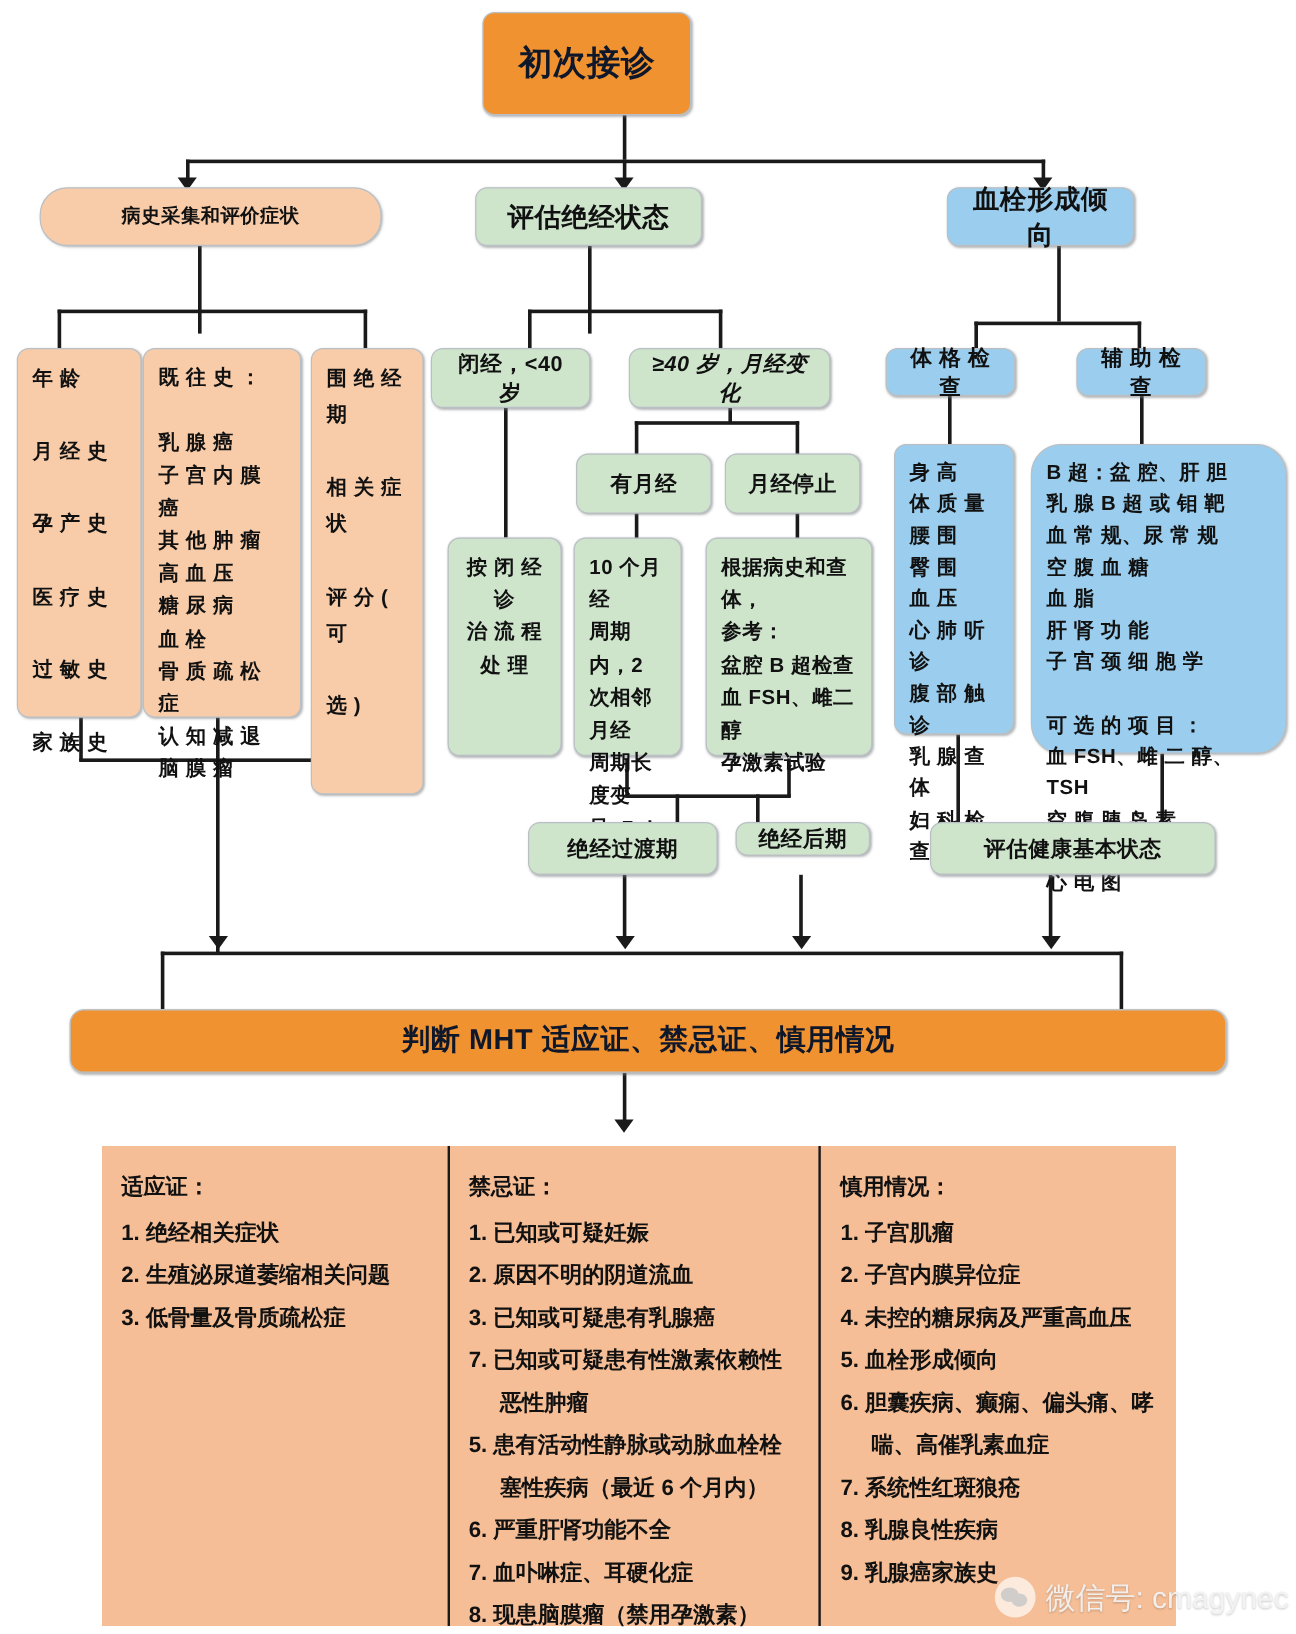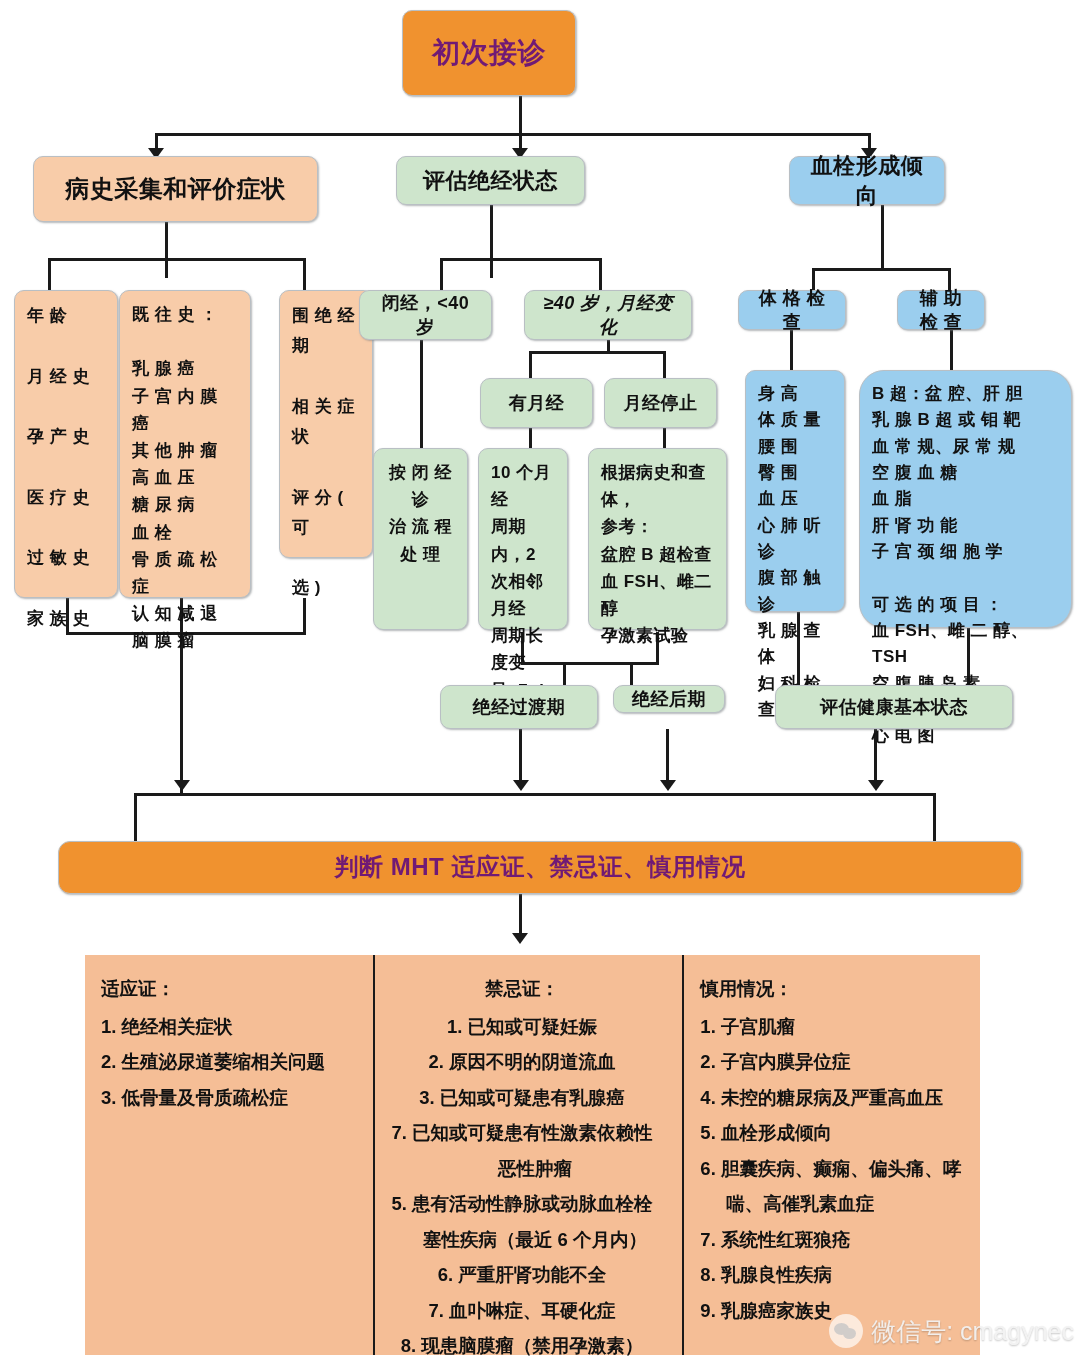--- a/index.html
+++ b/index.html
@@ -26,21 +26,21 @@
     align-items:center;
     justify-content:center;
     text-align:center;
     line-height:1.35;
     white-space:pre-line;
     font-weight:bold;
     letter-spacing:.5px;
     z-index:3;
   }
   .node.top{align-items:flex-start;}
-  .c-orange{background:#F0922F;color:#701a75;}
+  .c-orange{background:#F0922F;color:#0f172a;}
   .c-peach {background:#F8CCA9;color:#111111;}
   .c-green {background:#CEE5CC;color:#111111;}
   .c-blue  {background:#9BCEEE;color:#111111;}
 
   .node.left{justify-content:flex-start;text-align:left;}
   .node .pad{padding:10px 12px;width:100%;}
 
   
   .ln{position:absolute;background:#1a1a1a;z-index:1;}
   .lnv{width:3px;}
@@ -172,21 +172,21 @@
   <div class="ln lnv" style="left:134px;top:793px;width:3px;height:48px;"></div>
   <div class="ln lnv" style="left:933px;top:793px;width:3px;height:48px;"></div>
 
   <div class="ln lnv" style="left:519px;top:894px;width:3px;height:43px;"></div>
   <div class="arrow" style="left:512px;top:933px;"></div>
 
   <div class="node c-orange" style="left:402px;top:10px;width:174px;height:86px;font-size:28px;">
     <span class="pad">初次接诊</span>
   </div>
 
-  <div class="node c-peach" style="left:33px;top:156px;width:285px;height:66px;font-size:24px;">
+  <div class="node c-peach" style="left:33px;top:156px;width:285px;height:49px;font-size:16px;border-radius:23px;">
     <span class="pad">病史采集和评价症状</span>
   </div>
 
   <div class="node c-green" style="left:396px;top:156px;width:189px;height:49px;font-size:22px;">
     <span class="pad">评估绝经状态</span>
   </div>
 
   <div class="node c-blue" style="left:789px;top:156px;width:156px;height:49px;font-size:22px;">
     <span class="pad">血栓形成倾向</span>
   </div>
@@ -212,21 +212,21 @@
 子 宫 内 膜 癌
 其 他 肿 瘤
 高 血 压
 糖 尿 病
 血 栓
 骨 质 疏 松 症
 认 知 减 退
 脑 膜 瘤</span>
   </div>
 
-  <div class="node c-peach top left" style="left:259px;top:290px;width:94px;height:268px;font-size:17px;line-height:1.78;margin-left:20px;">
+  <div class="node c-peach top left" style="left:259px;top:290px;width:94px;height:372px;font-size:17px;line-height:1.78;">
     <span class="pad">围 绝 经 期
 
 相 关 症 状
 
 评 分 ( 可
 
 选 )</span>
   </div>
 
   <div class="node c-green" style="left:359px;top:290px;width:133px;height:50px;font-size:18px;">
@@ -272,21 +272,21 @@
   </div>
 
   <div class="node c-green" style="left:613px;top:685px;width:112px;height:28px;font-size:18px;">
     <span class="pad">绝经后期</span>
   </div>
 
   <div class="node c-blue" style="left:738px;top:290px;width:108px;height:40px;font-size:18px;">
     <span class="pad">体 格 检 查</span>
   </div>
 
-  <div class="node c-blue" style="left:897px;top:290px;width:88px;height:40px;font-size:18px;">
+  <div class="node c-blue" style="left:897px;top:290px;width:108px;height:40px;font-size:18px;">
     <span class="pad">辅 助 检 查</span>
   </div>
 
   <div class="node c-blue top left" style="left:745px;top:370px;width:100px;height:242px;font-size:17px;line-height:1.55;">
     <span class="pad">身 高
 体 质 量
 腰 围
 臀 围
 血 压
 心 肺 听 诊
@@ -322,21 +322,21 @@
   <div id="criteria" style="left:85px;top:955px;width:895px;height:400px;gap:15px;">
     <div class="col" style="width:282px;">
       <span class="hd">适应证：</span>
       <ol>
         <li>1.  绝经相关症状</li>
         <li>2.  生殖泌尿道萎缩相关问题</li>
         <li>3.  低骨量及骨质疏松症</li>
       </ol>
     </div>
 
-    <div class="col" style="width:305px;text-align:center;">
+    <div class="col" style="width:305px;">
       <span class="hd">禁忌证：</span>
       <ol>
         <li>1.  已知或可疑妊娠</li>
         <li>2.  原因不明的阴道流血</li>
         <li>3.  已知或可疑患有乳腺癌</li>
         <li>7.  已知或可疑患有性激素依赖性恶性肿瘤</li>
         <li>5.  患有活动性静脉或动脉血栓栓塞性疾病（最近 6 个月内）</li>
         <li>6.  严重肝肾功能不全</li>
         <li>7.  血卟啉症、耳硬化症</li>
         <li>8.  现患脑膜瘤（禁用孕激素）</li>

